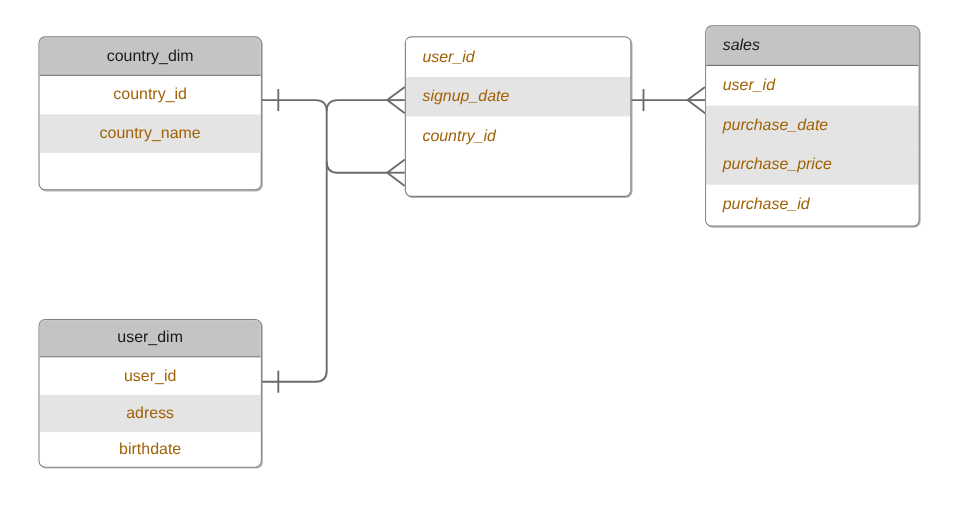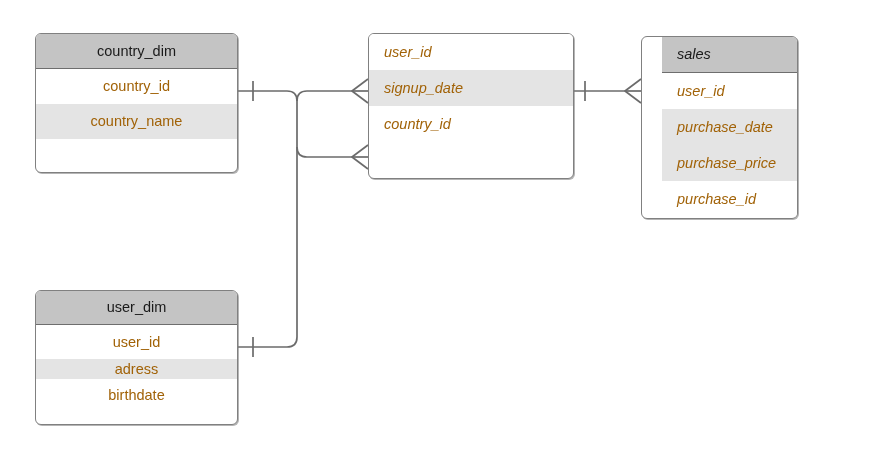--- a/index.html
+++ b/index.html
@@ -97,28 +97,28 @@
     <div class="row r35">country_id</div>
     <div class="row r35 alt">country_name</div>
   </div>
 
   <div class="entity ital" style="left:368px;top:33px;width:206px;height:146px;">
     <div class="row r36">user_id</div>
     <div class="row r36 alt">signup_date</div>
     <div class="row r36">country_id</div>
   </div>
 
-  <div class="entity ital" style="left:641px;top:36px;width:157px;height:183px;padding-left:20px;">
+  <div class="entity ital" style="left:641px;top:23px;width:195px;height:183px;">
     <div class="hdr r36">sales</div>
     <div class="row r36">user_id</div>
     <div class="row r36 alt">purchase_date</div>
     <div class="row r36 alt">purchase_price</div>
     <div class="row r36">purchase_id</div>
   </div>
 
   <div class="entity center" style="left:35px;top:290px;width:203px;height:135px;">
     <div class="hdr r34" style="height:34px;">user_dim</div>
     <div class="row" style="height:34px;">user_id</div>
-    <div class="row alt" style="height:20px;">adress</div>
+    <div class="row alt" style="height:34px;">adress</div>
     <div class="row" style="height:33px;">birthdate</div>
   </div>
 
 </div>
 
 </body></html>

